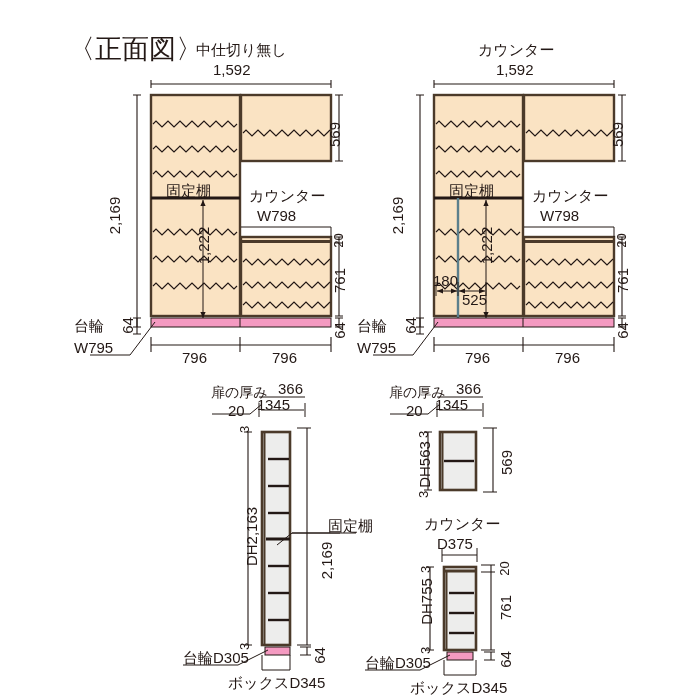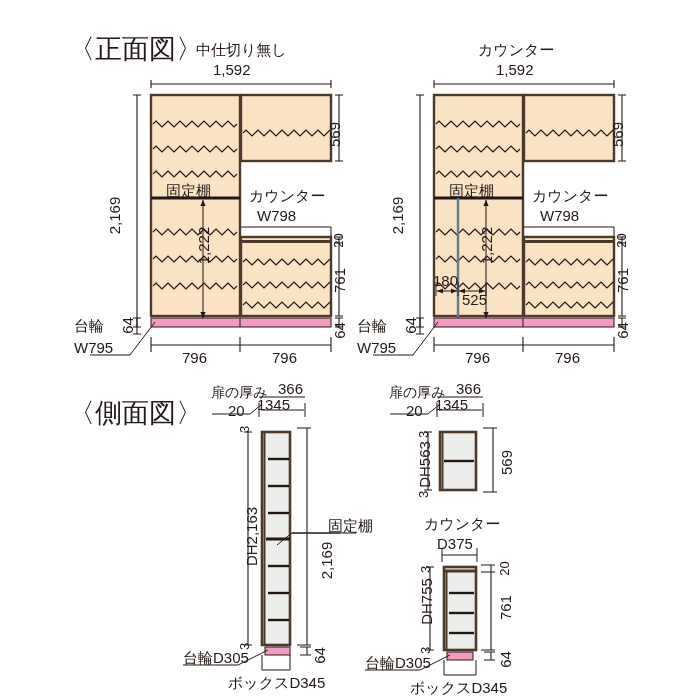--- a/index.html
+++ b/index.html
@@ -264,21 +264,20 @@
   <div class="lbl dim" style="left:462px; top:273px;margin-top:19px;">525</div>
   <div class="lbl dim-sm vlbl" style="left:614px; top:234px; transform:rotate(-90deg);">20</div>
   <div class="lbl dim vlbl" style="left:610px; top:273px; transform:rotate(-90deg);">761</div>
   <div class="lbl dim vlbl" style="left:614px; top:323px; transform:rotate(-90deg);">64</div>
   <div class="lbl dim vlbl" style="left:402px; top:318px; transform:rotate(-90deg);">64</div>
   <div class="lbl sub-title" style="left:357px; top:318px;">台輪</div>
   <div class="lbl sub-title" style="left:357px; top:340px;">W795</div>
   <div class="lbl dim" style="left:465px; top:350px;">796</div>
   <div class="lbl dim" style="left:555px; top:350px;">796</div>
 
-  <div class="lbl section-title" style="left:68px; top:400px;">〈側面図〉</div>
 
   <div class="lbl note" style="left:211px; top:385px;">扉の厚み</div>
   <div class="lbl dim" style="left:228px; top:403px;">20</div>
   <div class="lbl dim" style="left:278px; top:381px;">366</div>
   <div class="lbl dim" style="left:257px; top:397px;">1</div>
   <div class="lbl dim" style="left:265px; top:397px;">345</div>
   <div class="lbl dim-sm vlbl" style="left:241px; top:423px; transform:rotate(-90deg);">3</div>
   <div class="lbl dim vlbl" style="left:222px; top:529px; transform:rotate(-90deg);">DH2,163</div>
   <div class="lbl dim-sm vlbl" style="left:241px; top:640px; transform:rotate(-90deg);">3</div>
   <div class="lbl dim vlbl" style="left:308px; top:553px; transform:rotate(-90deg);">2,169</div>

